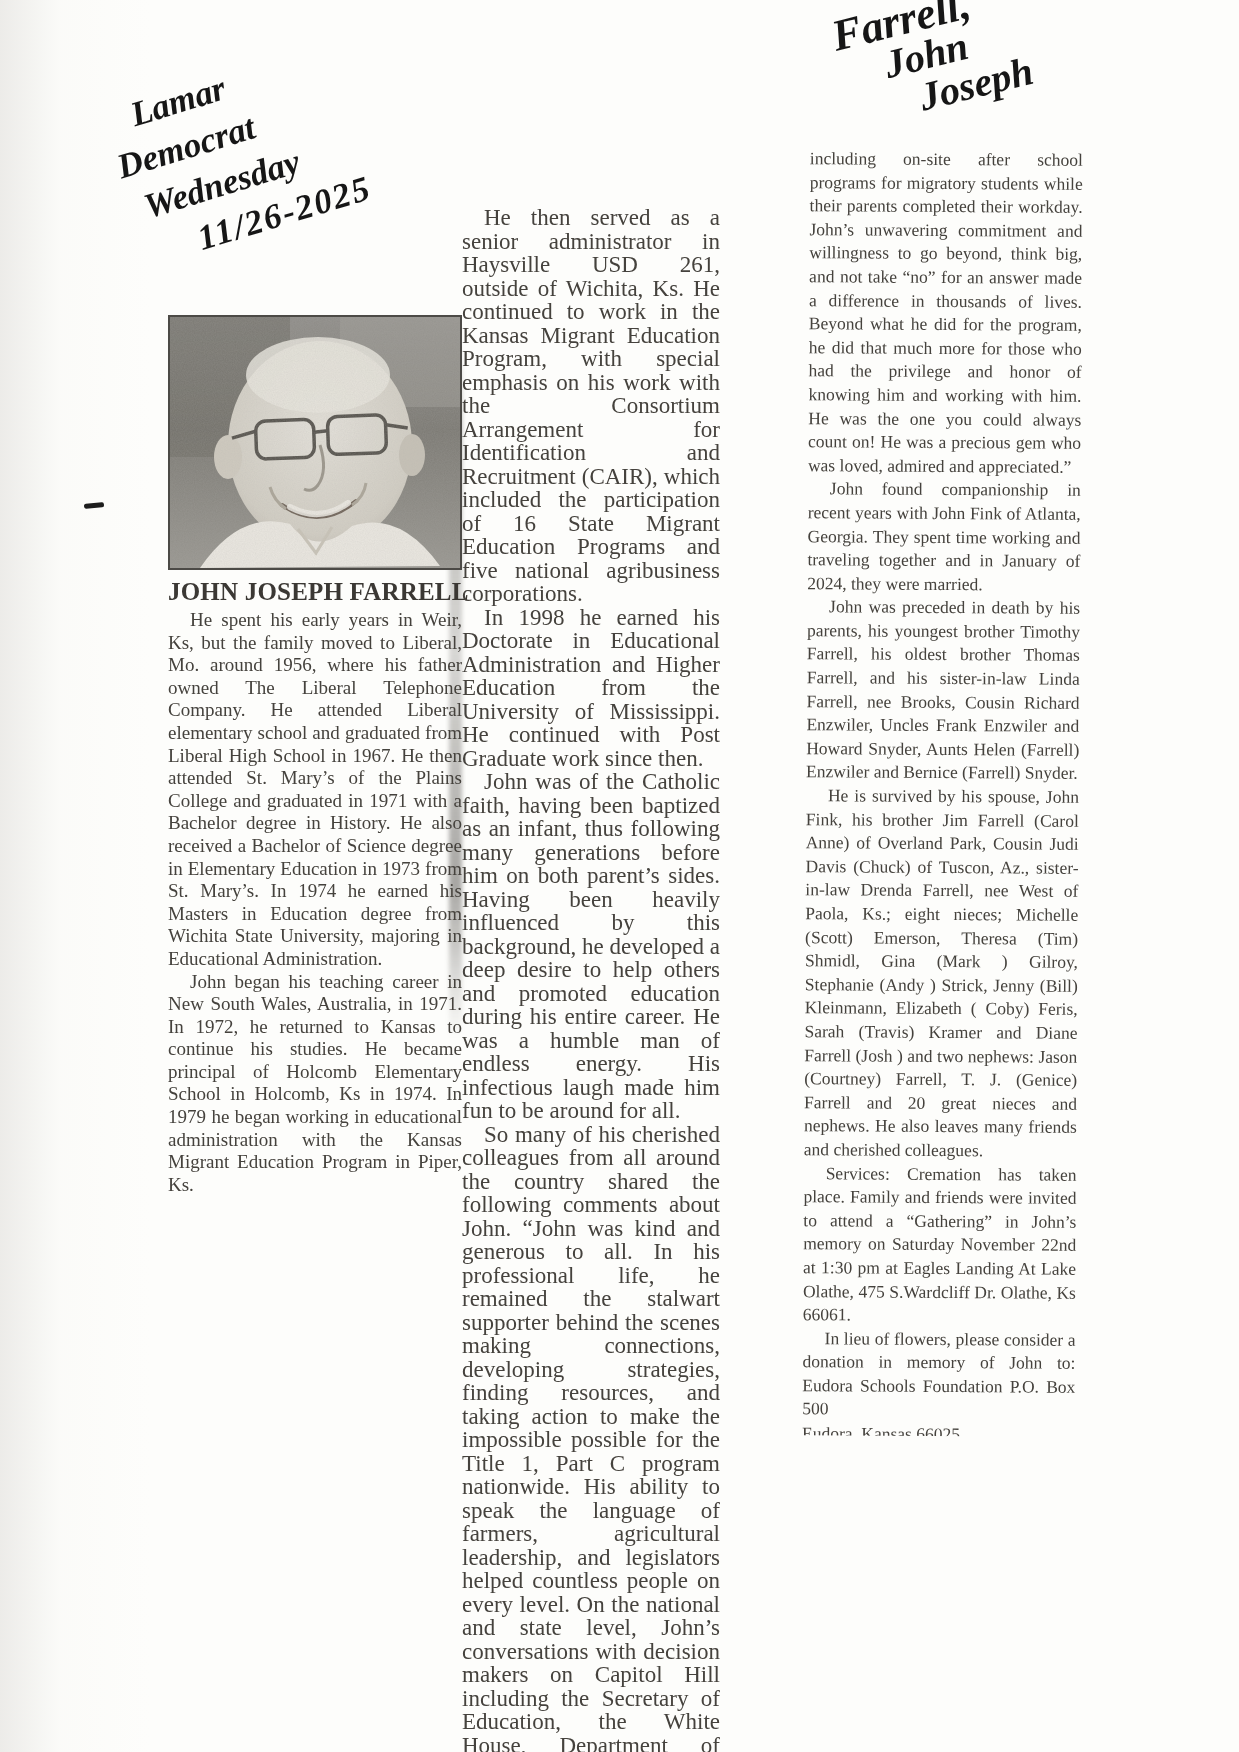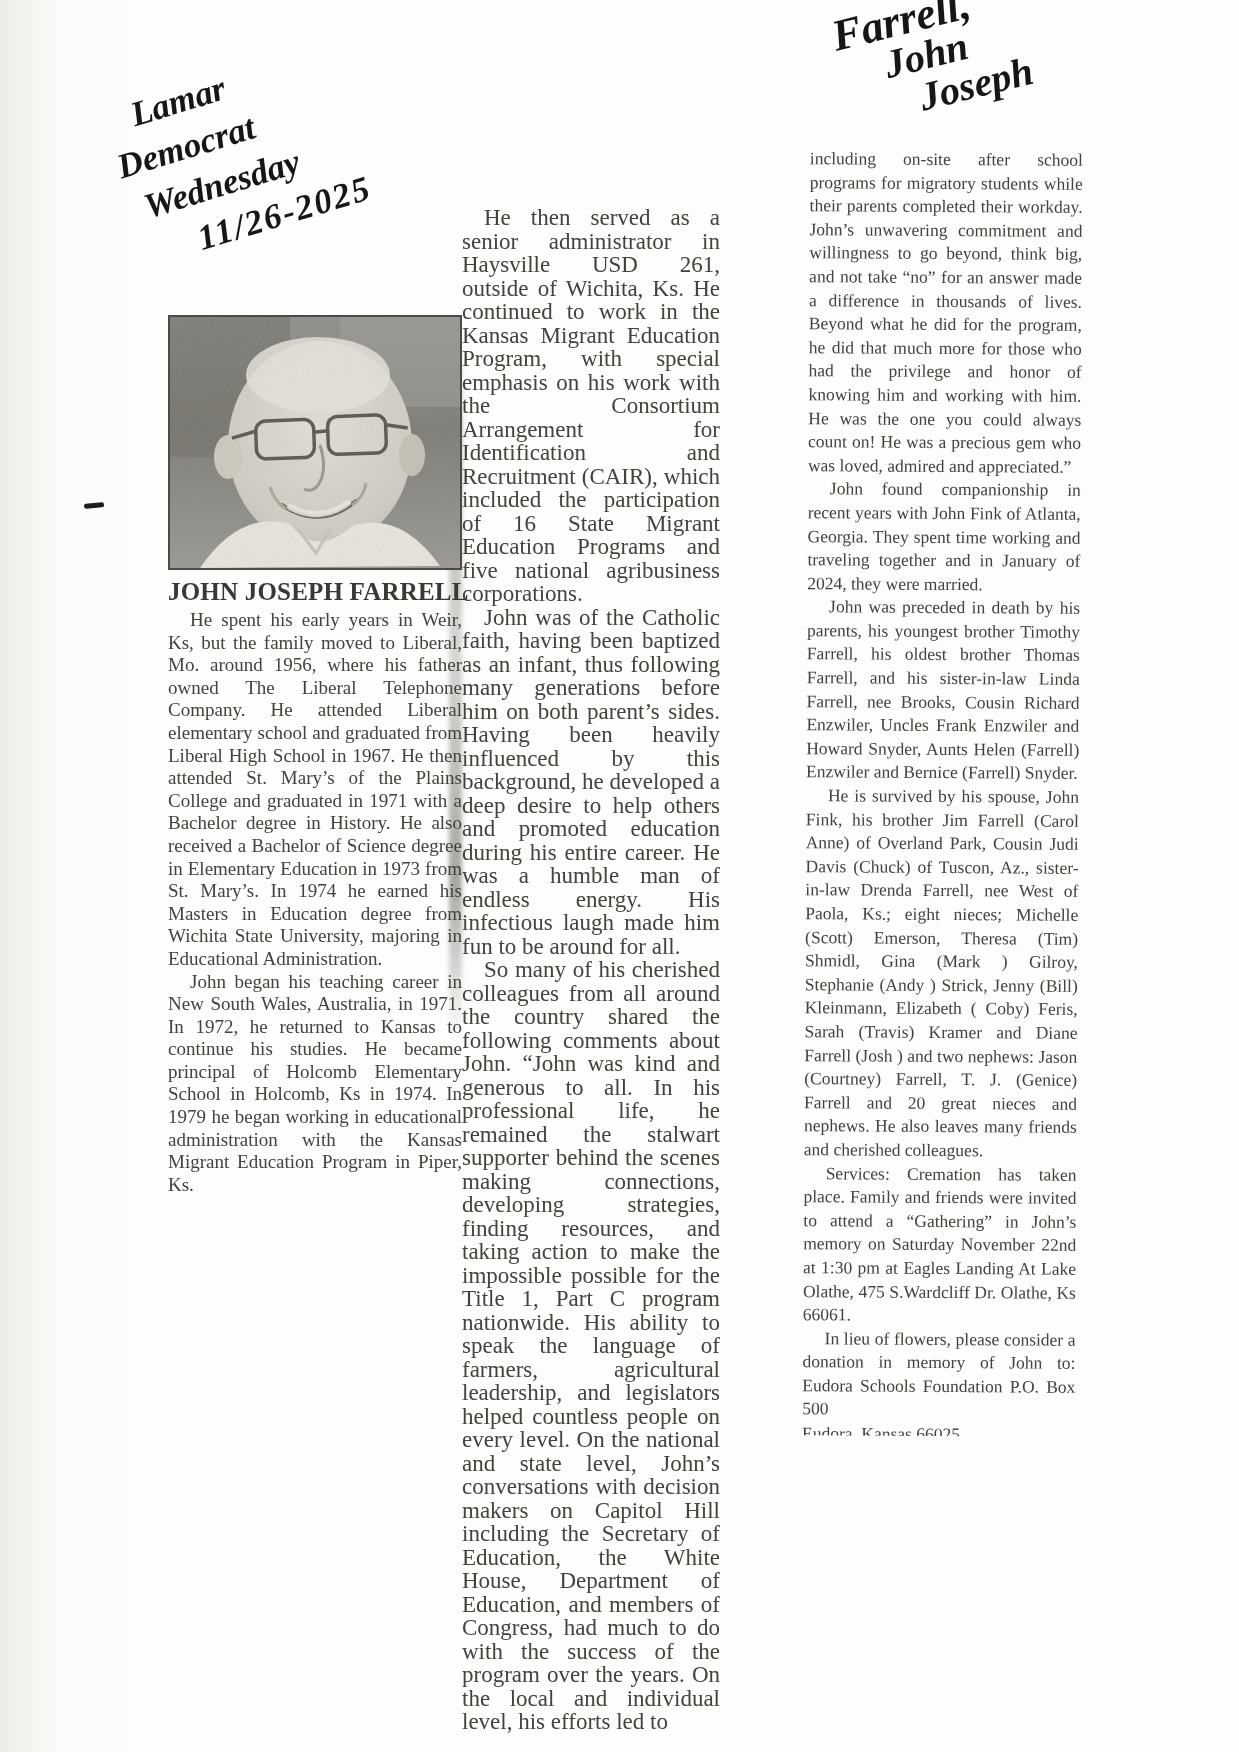--- a/index.html
+++ b/index.html
@@ -113,20 +113,21 @@
         <rect x="0" y="0" width="290" height="251" filter="url(#grain)" opacity="0.5"></rect>
       </svg>
     </div>
     <h1 class="heading">JOHN JOSEPH FARRELL</h1>
     <p>He spent his early years in Weir, Ks, but the family moved to Liberal, Mo. around 1956, where his father owned The Liberal Telephone Company. He attended Liberal elementary school and graduated from Liberal High School in 1967. He then attended St. Mary’s of the Plains College and graduated in 1971 with a Bachelor degree in History. He also received a Bachelor of Science degree in Elementary Education in 1973 from St. Mary’s. In 1974 he earned his Masters in Education degree from Wichita State University, majoring in Educational Administration.</p>
     <p>John began his teaching career in New South Wales, Australia, in 1971. In 1972, he returned to Kansas to continue his studies. He became principal of Holcomb Elementary School in Holcomb, Ks in 1974. In 1979 he began working in educational administration with the Kansas Migrant Education Program in Piper, Ks.</p>
   </div>
 
   <div class="col col2">
     <p>He then served as a senior administrator in Haysville USD 261, outside of Wichita, Ks. He continued to work in the Kansas Migrant Education Program, with special emphasis on his work with the Consortium Arrangement for Identification and Recruitment (CAIR), which included the participation of 16 State Migrant Education Programs and five national agribusiness corporations.</p>
+    <p>In 1998 he earned his Doctorate in Educational Administration and Higher Education from the University of Mississippi. He continued with Post Graduate work since then.</p>
     <p>John was of the Catholic faith, having been baptized as an infant, thus following many generations before him on both parent’s sides. Having been heavily influenced by this background, he developed a deep desire to help others and promoted education during his entire career. He was a humble man of endless energy. His infectious laugh made him fun to be around for all.</p>
     <p>So many of his cherished colleagues from all around the country shared the following comments about John. “John was kind and generous to all. In his professional life, he remained the stalwart supporter behind the scenes making connections, developing strategies, finding resources, and taking action to make the impossible possible for the Title 1, Part C program nationwide. His ability to speak the language of farmers, agricultural leadership, and legislators helped countless people on every level. On the national and state level, John’s conversations with decision makers on Capitol Hill including the Secretary of Education, the White House, Department of Education, and members of Congress, had much to do with the success of the program over the years. On the local and individual level, his efforts led to</p>
   </div>
 
   <div class="col col3">
     <p class="no-indent">including on-site after school programs for migratory students while their parents completed their workday. John’s unwavering commitment and willingness to go beyond, think big, and not take “no” for an answer made a difference in thousands of lives. Beyond what he did for the program, he did that much more for those who had the privilege and honor of knowing him and working with him. He was the one you could always count on! He was a precious gem who was loved, admired and appreciated.”</p>
     <p>John found companionship in recent years with John Fink of Atlanta, Georgia. They spent time working and traveling together and in January of 2024, they were married.</p>
     <p>John was preceded in death by his parents, his youngest brother Timothy Farrell, his oldest brother Thomas Farrell, and his sister-in-law Linda Farrell, nee Brooks, Cousin Richard Enzwiler, Uncles Frank Enzwiler and Howard Snyder, Aunts Helen (Farrell) Enzwiler and Bernice (Farrell) Snyder.</p>
     <p>He is survived by his spouse, John Fink, his brother Jim Farrell (Carol Anne) of Overland Park, Cousin Judi Davis (Chuck) of Tuscon, Az., sister-in-law Drenda Farrell, nee West of Paola, Ks.; eight nieces; Michelle (Scott) Emerson, Theresa (Tim) Shmidl, Gina (Mark ) Gilroy, Stephanie (Andy ) Strick, Jenny (Bill) Kleinmann, Elizabeth ( Coby) Feris, Sarah (Travis) Kramer and Diane Farrell (Josh ) and two nephews: Jason (Courtney) Farrell, T. J. (Genice) Farrell and 20 great nieces and nephews. He also leaves many friends and cherished colleagues.</p>
     <p>Services: Cremation has taken place. Family and friends were invited to attend a “Gathering” in John’s memory on Saturday November 22nd at 1:30 pm at Eagles Landing At Lake Olathe, 475 S.Wardcliff Dr. Olathe, Ks 66061.</p>

